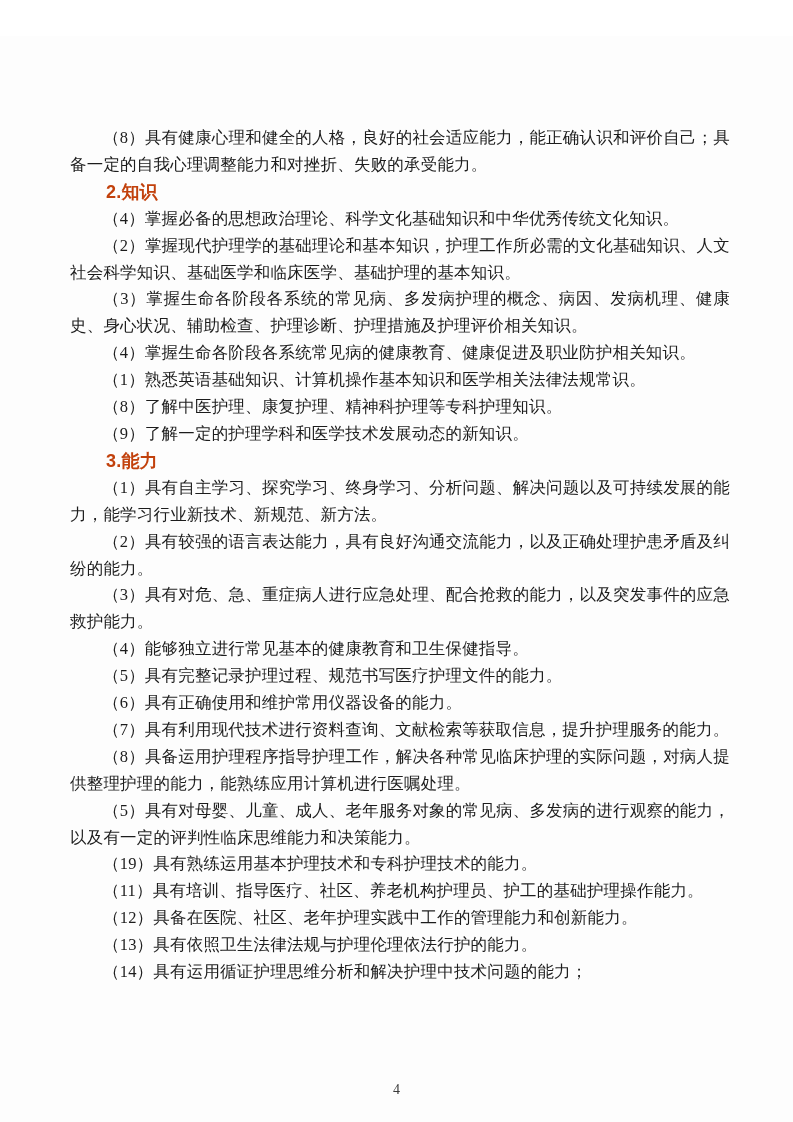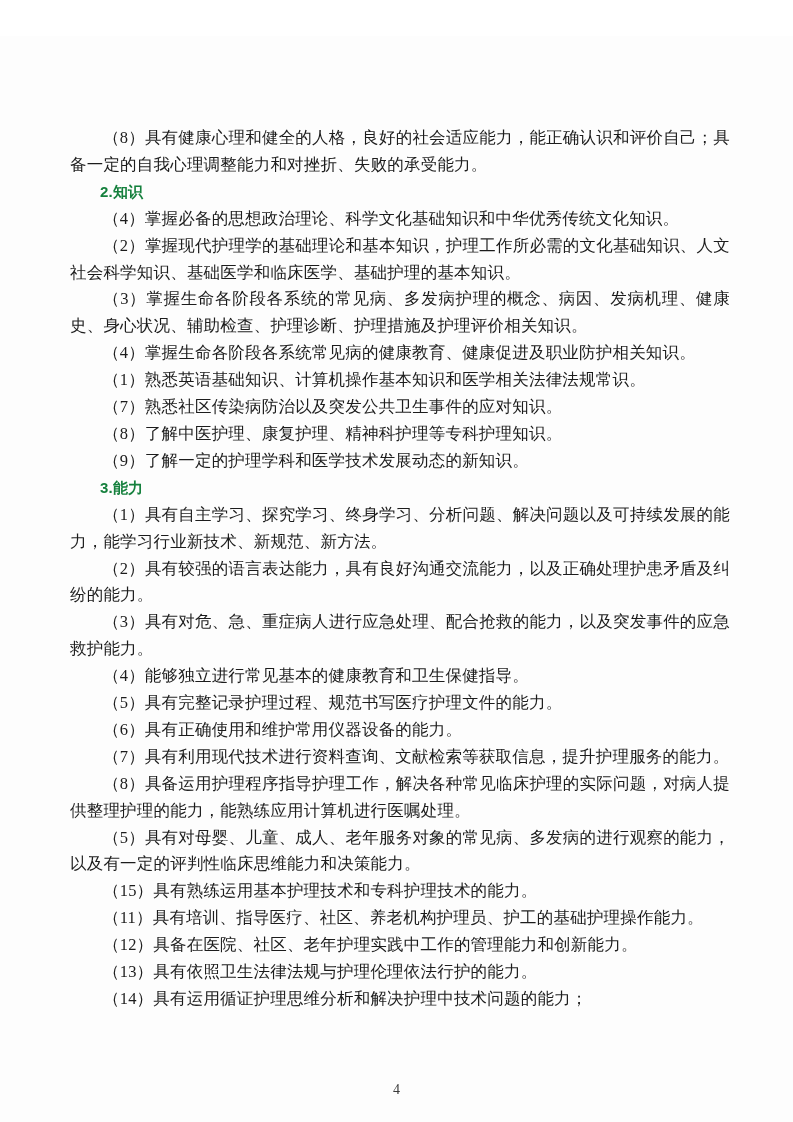--- a/index.html
+++ b/index.html
@@ -29,25 +29,25 @@
   }
   .content p {
     margin: 0;
     padding: 0;
     text-indent: 2em;
   }
   .content h3.hd {
     margin: 0;
     padding: 0;
     text-indent: 2em;
-    font-size: 15px;
+    font-size: 18px;
     line-height: 26.9px;
     font-weight: 700;
     font-family: "Liberation Sans", "DejaVu Sans", sans-serif;
-    color: #15803d;
+    color: #c2410c;
   }
   .footer {
     position: absolute;
     top: 1046px;
     left: 0;
     width: 100%;
     text-align: center;
     font-size: 14px;
     color: #3a3a3a;
   }
@@ -57,33 +57,32 @@
 
 <div class="page">
   <div class="content">
     <p>（8）具有健康心理和健全的人格，良好的社会适应能力，能正确认识和评价自己；具备一定的自我心理调整能力和对挫折、失败的承受能力。</p>
     <h3 class="hd">2.知识</h3>
     <p>（4）掌握必备的思想政治理论、科学文化基础知识和中华优秀传统文化知识。</p>
     <p>（2）掌握现代护理学的基础理论和基本知识，护理工作所必需的文化基础知识、人文社会科学知识、基础医学和临床医学、基础护理的基本知识。</p>
     <p>（3）掌握生命各阶段各系统的常见病、多发病护理的概念、病因、发病机理、健康史、身心状况、辅助检查、护理诊断、护理措施及护理评价相关知识。</p>
     <p>（4）掌握生命各阶段各系统常见病的健康教育、健康促进及职业防护相关知识。</p>
     <p>（1）熟悉英语基础知识、计算机操作基本知识和医学相关法律法规常识。</p>
-    <p>（7）熟悉社区传染病防治以及突发公共卫生事件的应对知识。</p>
     <p>（8）了解中医护理、康复护理、精神科护理等专科护理知识。</p>
     <p>（9）了解一定的护理学科和医学技术发展动态的新知识。</p>
     <h3 class="hd">3.能力</h3>
     <p>（1）具有自主学习、探究学习、终身学习、分析问题、解决问题以及可持续发展的能力，能学习行业新技术、新规范、新方法。</p>
     <p>（2）具有较强的语言表达能力，具有良好沟通交流能力，以及正确处理护患矛盾及纠纷的能力。</p>
     <p>（3）具有对危、急、重症病人进行应急处理、配合抢救的能力，以及突发事件的应急救护能力。</p>
     <p>（4）能够独立进行常见基本的健康教育和卫生保健指导。</p>
     <p>（5）具有完整记录护理过程、规范书写医疗护理文件的能力。</p>
     <p>（6）具有正确使用和维护常用仪器设备的能力。</p>
     <p>（7）具有利用现代技术进行资料查询、文献检索等获取信息，提升护理服务的能力。</p>
     <p>（8）具备运用护理程序指导护理工作，解决各种常见临床护理的实际问题，对病人提供整理护理的能力，能熟练应用计算机进行医嘱处理。</p>
     <p>（5）具有对母婴、儿童、成人、老年服务对象的常见病、多发病的进行观察的能力，以及有一定的评判性临床思维能力和决策能力。</p>
-    <p>（15）具有熟练运用基本护理技术和专科护理技术的能力。</p>
+    <p>（19）具有熟练运用基本护理技术和专科护理技术的能力。</p>
     <p>（11）具有培训、指导医疗、社区、养老机构护理员、护工的基础护理操作能力。</p>
     <p>（12）具备在医院、社区、老年护理实践中工作的管理能力和创新能力。</p>
     <p>（13）具有依照卫生法律法规与护理伦理依法行护的能力。</p>
     <p>（14）具有运用循证护理思维分析和解决护理中技术问题的能力；</p>
   </div>
   <div class="footer">4</div>
 </div>
 
 </body></html>

